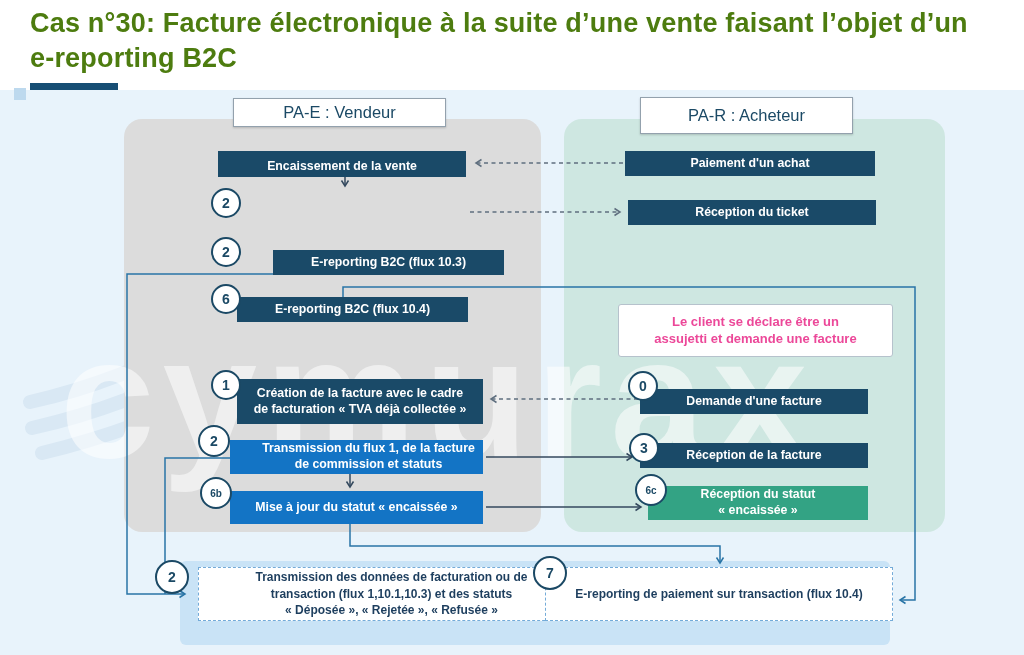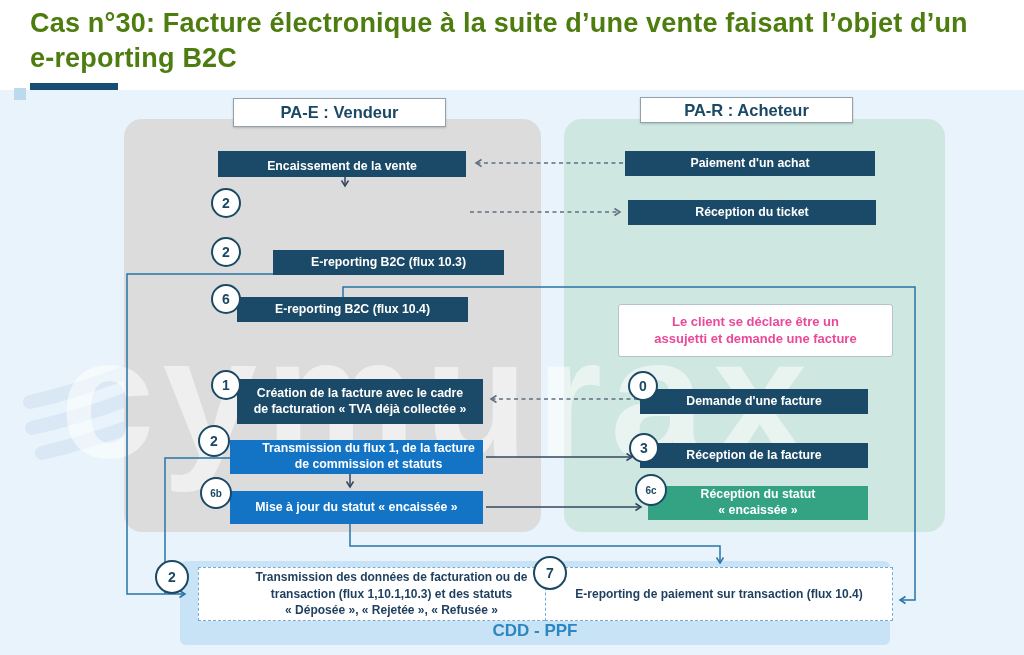--- a/index.html
+++ b/index.html
@@ -15,21 +15,21 @@
   .panel-teal{left:564px;top:119px;width:381px;height:413px;background:#cee7e1;}
   .panel-cdd{left:180px;top:561px;width:710px;height:84px;background:#c9e3f6;border-radius:6px;}
   .cdd-label{position:absolute;left:180px;top:621px;width:710px;text-align:center;
              font-size:17px;font-weight:700;color:#2e86c1;z-index:5;}
   .watermark{position:absolute;left:60px;top:300px;width:960px;font-size:170px;font-weight:700;
              color:rgba(255,255,255,0.55);letter-spacing:8px;z-index:3;user-select:none;}
   .swoosh-svg,.lines-svg{position:absolute;left:0;top:0;width:1024px;height:655px;}
   .swoosh-svg{z-index:1;}
   .lines-svg{z-index:4;}
   .hdr{position:absolute;display:flex;align-items:center;justify-content:center;background:#fff;
-       border:1.5px solid #93a1ad;color:#1b4965;font-weight:700;font-size:16.5px;z-index:5;
+       border:1.5px solid #93a1ad;color:#1b4965;font-weight:400;font-size:16.5px;z-index:5;
        box-shadow:0 1px 2px rgba(0,0,0,.18);box-sizing:border-box;}
   .node{position:absolute;display:flex;flex-direction:column;align-items:center;justify-content:center;
         text-align:center;color:#fff;font-weight:700;font-size:12.3px;line-height:1.3;
         padding:2px 4px;box-sizing:border-box;z-index:5;}
   .node span{display:block;}
   .navy{background:#1a4a68;}
   .blue{background:#1374c5;}
   .green{background:#33a384;}
   .whitebox{background:#fff;border:1px solid #b6c2cc;color:#ec4899;border-radius:3px;
             font-size:13px;font-weight:700;}
@@ -53,21 +53,20 @@
 
   <svg class="swoosh-svg">
     <path d="M30,402 Q120,382 212,332" fill="none" stroke="#d9e8f4" stroke-width="14" stroke-linecap="round"></path>
     <path d="M32,428 Q126,407 218,358" fill="none" stroke="#d9e8f4" stroke-width="14" stroke-linecap="round"></path>
     <path d="M42,453 Q138,430 224,386" fill="none" stroke="#d9e8f4" stroke-width="14" stroke-linecap="round"></path>
   </svg>
 
   <div class="panel panel-gray"></div>
   <div class="panel panel-teal"></div>
   <div class="panel panel-cdd"></div>
-  <div class="cdd-label">CDD - PPF</div>
 
   <div class="watermark">cymurax</div>
 
   <svg class="lines-svg">
     <defs>
       <marker id="arrSlate" markerWidth="10" markerHeight="10" refX="7" refY="5" orient="auto" markerUnits="userSpaceOnUse">
         <path d="M1.5,1.5 L7,5 L1.5,8.5" fill="none" stroke="#5f6f7f" stroke-width="1.5"></path>
       </marker>
       <marker id="arrDark" markerWidth="10" markerHeight="10" refX="7" refY="5" orient="auto" markerUnits="userSpaceOnUse">
         <path d="M1.5,1.5 L7,5 L1.5,8.5" fill="none" stroke="#34495e" stroke-width="1.5"></path>
@@ -86,21 +85,21 @@
     <path d="M486,457 H632" fill="none" stroke="#34495e" stroke-width="1.5" marker-end="url(#arrDark)"></path>
     <path d="M486,507 H641" fill="none" stroke="#34495e" stroke-width="1.5" marker-end="url(#arrDark)"></path>
 
     <path d="M290,274 H127 V594 H185" fill="none" stroke="#2874a6" stroke-width="1.5" marker-end="url(#arrBlue)"></path>
     <path d="M230,458 H165 V594" fill="none" stroke="#2874a6" stroke-width="1.5"></path>
     <path d="M343,297 V287 H915 V600 H900" fill="none" stroke="#2874a6" stroke-width="1.5" marker-end="url(#arrBlue)"></path>
     <path d="M350,524 V546 H720 V563" fill="none" stroke="#2874a6" stroke-width="1.5" marker-end="url(#arrBlue)"></path>
   </svg>
 
   <div class="hdr" style="left:233px;top:98px;width:213px;height:29px;">PA-E : Vendeur</div>
-  <div class="hdr" style="left:640px;top:97px;width:213px;height:26px;">PA-R : Acheteur</div>
+  <div class="hdr" style="left:640px;top:97px;width:213px;height:37px;">PA-R : Acheteur</div>
 
   <div class="node navy" style="left:218px;top:151px;width:248px;height:26px;justify-content:flex-end;">
     <span>Encaissement de la vente</span>
   </div>
   <div class="node navy" style="left:237px;top:250px;width:231px;height:25px;margin-left:36px;">
     <span>E-reporting B2C (flux 10.3)</span>
   </div>
   <div class="node navy" style="left:237px;top:297px;width:231px;height:25px;">
     <span>E-reporting B2C (flux 10.4)</span>
   </div>

